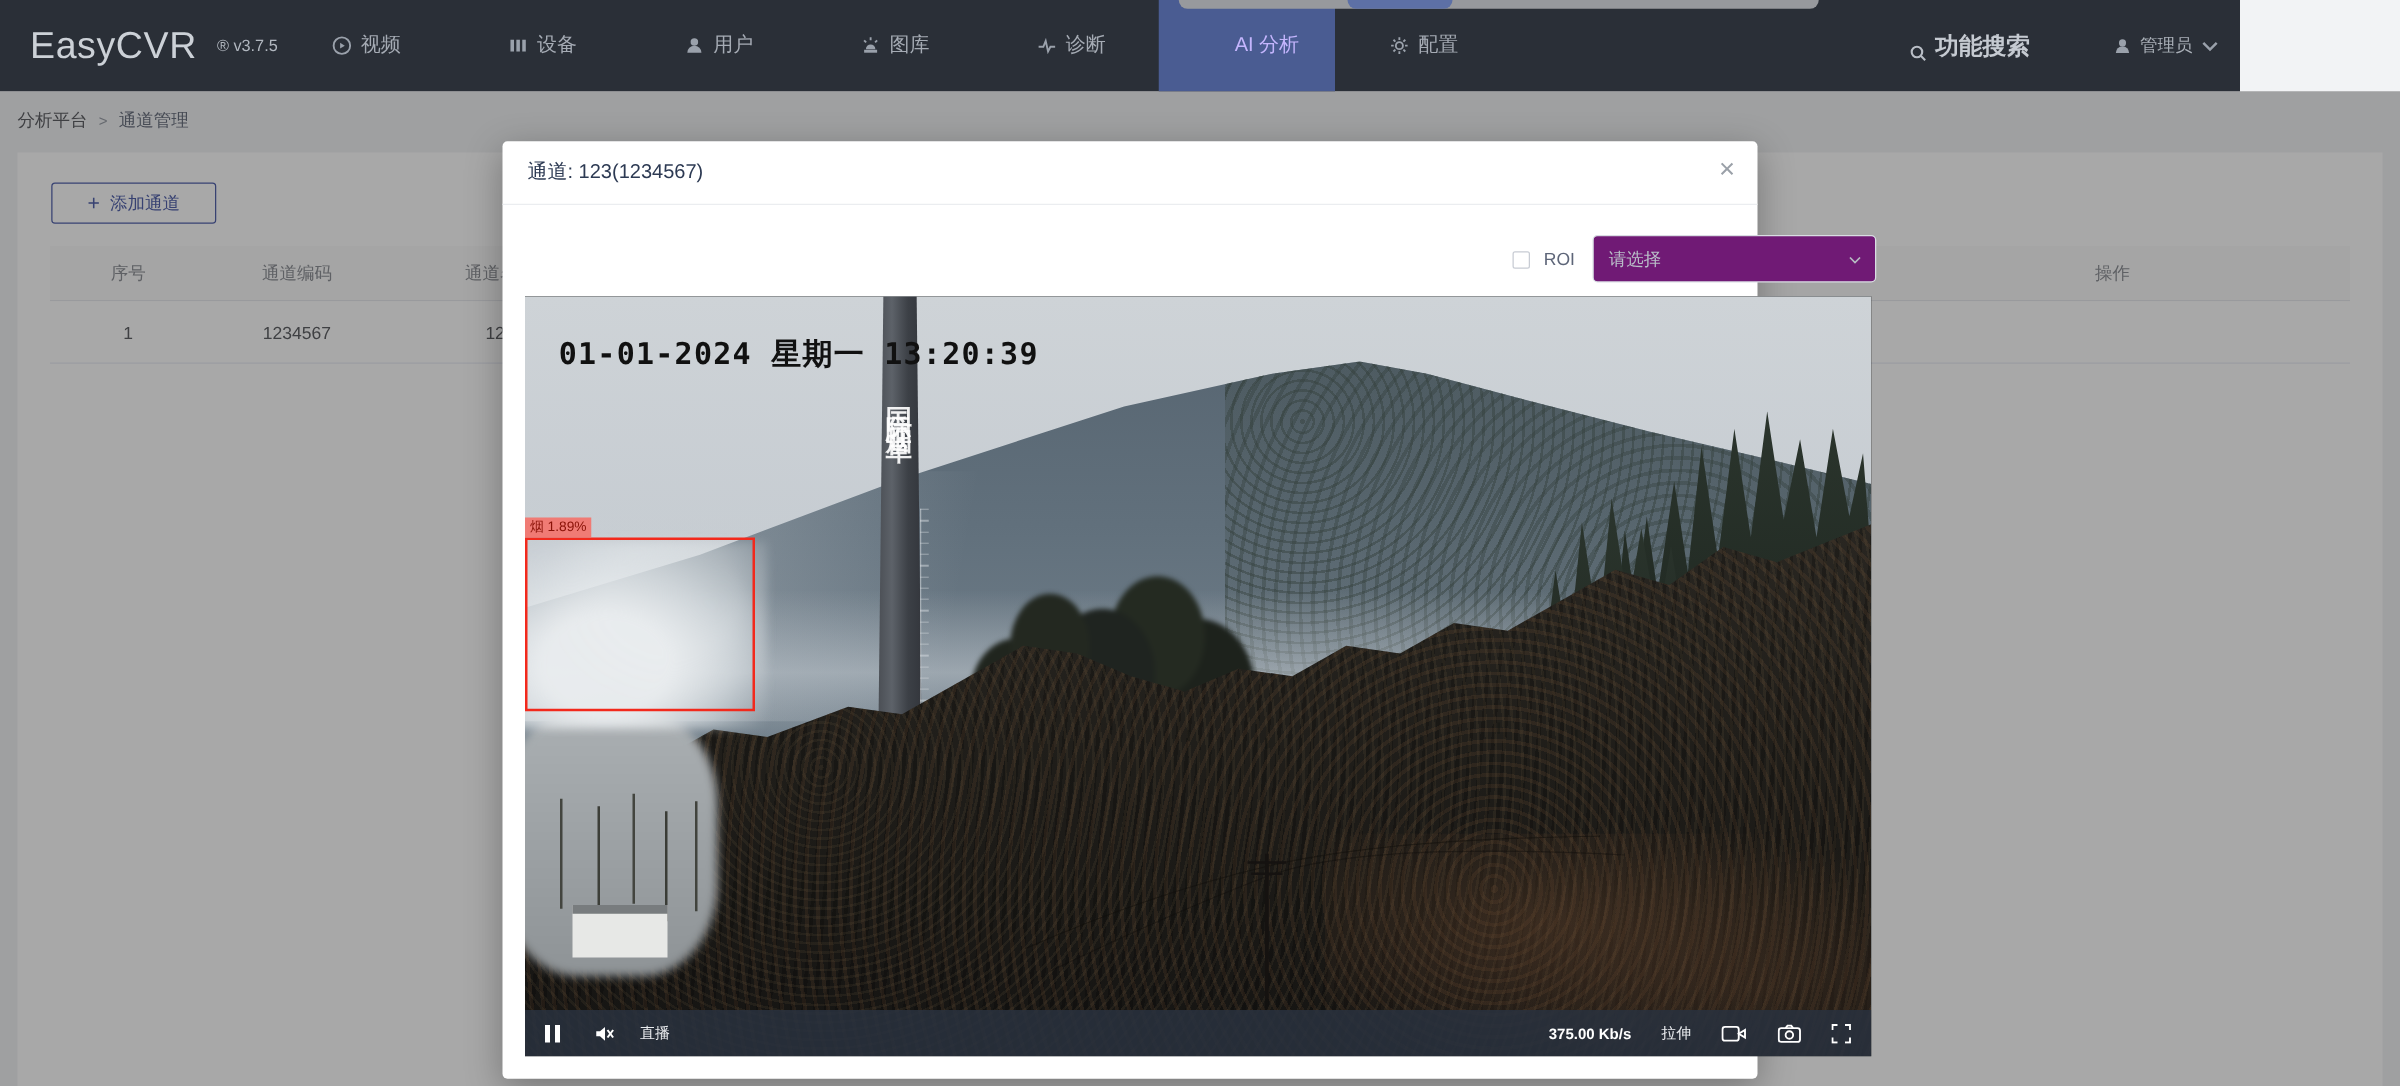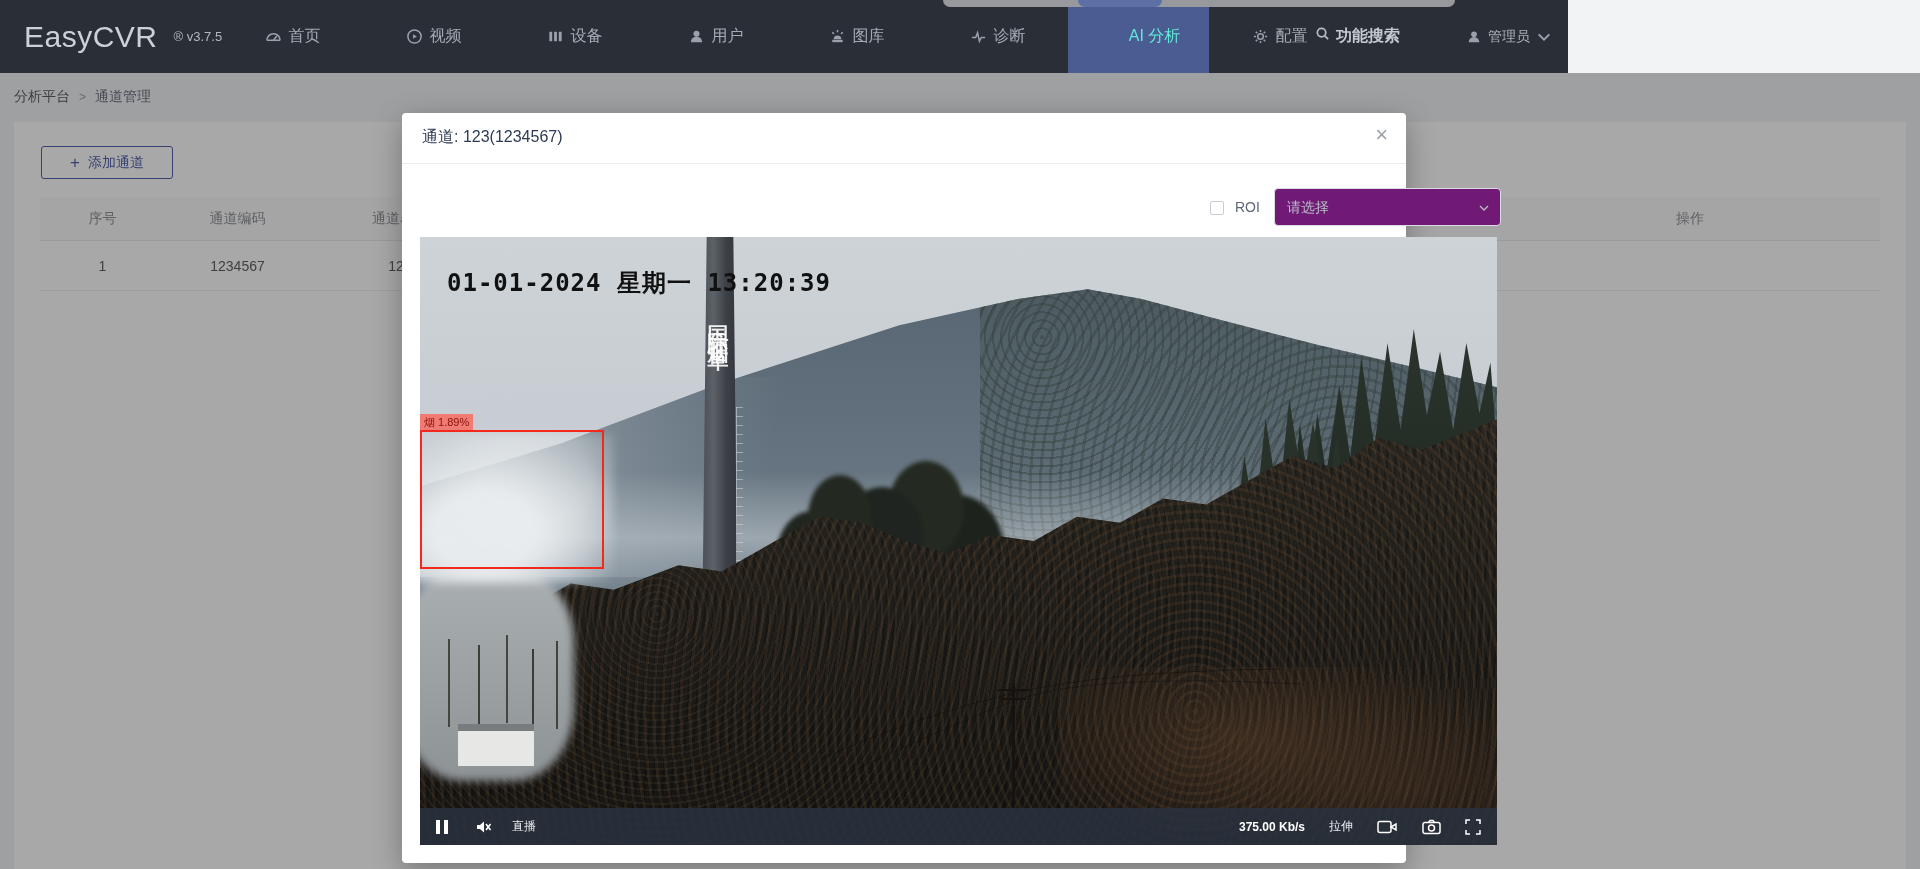--- a/index.html
+++ b/index.html
@@ -1,31 +1,31 @@
 <!DOCTYPE html>
 <html><head>
 <meta charset="utf-8">
 <style>
   * { margin:0; padding:0; box-sizing:border-box; }
   html,body { width:1920px; height:869px; overflow:hidden; background:#f2f3f5;
     font-family:"Liberation Sans","DejaVu Sans",sans-serif; }
   #stage { position:relative; width:1920px; height:869px; overflow:hidden; }
 
   
-  .nav { position:absolute; left:0; top:0; width:1568px; height:73px; background:#2a2f37; z-index:20; }
+  .nav { position:absolute; left:0; top:0; width:1792px; height:73px; background:#2a2f37; z-index:20; }
   .logo-wrap { position:absolute; left:24px; top:0; height:73px; display:flex; align-items:center; }
   .logo { font-size:30px; color:#ccd1d7; letter-spacing:.5px; }
   .version { margin-left:16px; font-size:13px; color:#b2b8c0; }
   .nav-items { position:absolute; left:222px; top:0; height:73px; display:flex; }
   .nav-item { width:141px; height:73px; display:flex; align-items:center; justify-content:center;
     gap:7px; color:#a5abb4; font-size:16px; cursor:pointer; }
   .nav-item svg { width:17px; height:17px; stroke:#9aa1ab; fill:none; stroke-width:1.6; }
-  .nav-item.active { background:#4a5c92; color:#5eead4;padding-left:32px; }
+  .nav-item.active { background:#4a5c92; color:#c4b5fd;padding-left:32px; }
   .nav-right { position:absolute; right:0; top:0; height:73px; display:flex; align-items:center; }
-  .nav-search { display:flex; align-items:flex-start; gap:6px; color:#c5cad1; font-size:16px;
+  .nav-search { display:flex; align-items:flex-end; gap:6px; color:#c5cad1; font-size:19px;
     font-weight:bold; margin-right:66px; cursor:pointer; }
   .nav-search svg { width:15px; height:15px; stroke:#b9bec6; fill:none; stroke-width:1.8; }
   .nav-user { display:flex; align-items:center; gap:6px; color:#aab0b8; font-size:14px;
     margin-right:16px; cursor:pointer; }
   .nav-user svg { width:16px; height:16px; }
   .artifact-gray { position:absolute; left:943px; top:0; width:512px; height:7px;
     background:#97999d; border-radius:0 0 9px 9px; z-index:22; }
   .artifact-blue { position:absolute; left:1078px; top:0; width:84px; height:7px;
     background:#5d70a6; border-radius:0 0 9px 9px; z-index:23; }
 
@@ -168,28 +168,20 @@
 <body>
 
 <div id="stage">
 
   <div class="nav">
     <div class="logo-wrap">
       <span class="logo">EasyCVR</span>
       <span class="version">® v3.7.5</span>
     </div>
     <div class="nav-items">
-      <div class="nav-item">
-        <svg viewBox="0 0 18 18">
-            <path d="M2 13a7 7 0 0 1 14 0"></path>
-            <line x1="9" y1="13" x2="12.5" y2="8.5"></line>
-            <line x1="2" y1="13" x2="16" y2="13"></line>
-          </svg>
-        <span>首页</span>
-      </div>
       <div class="nav-item">
         <svg viewBox="0 0 18 18">
             <circle cx="9" cy="9" r="7"></circle>
             <path d="M7.5 6.5 l4 2.5 l-4 2.5 z" fill="#9aa1ab" stroke="none"></path>
           </svg>
         <span>视频</span>
       </div>
       <div class="nav-item">
         <svg viewBox="0 0 18 18">
             <rect x="2.5" y="4" width="3" height="10" fill="#9aa1ab" stroke="none"></rect>

